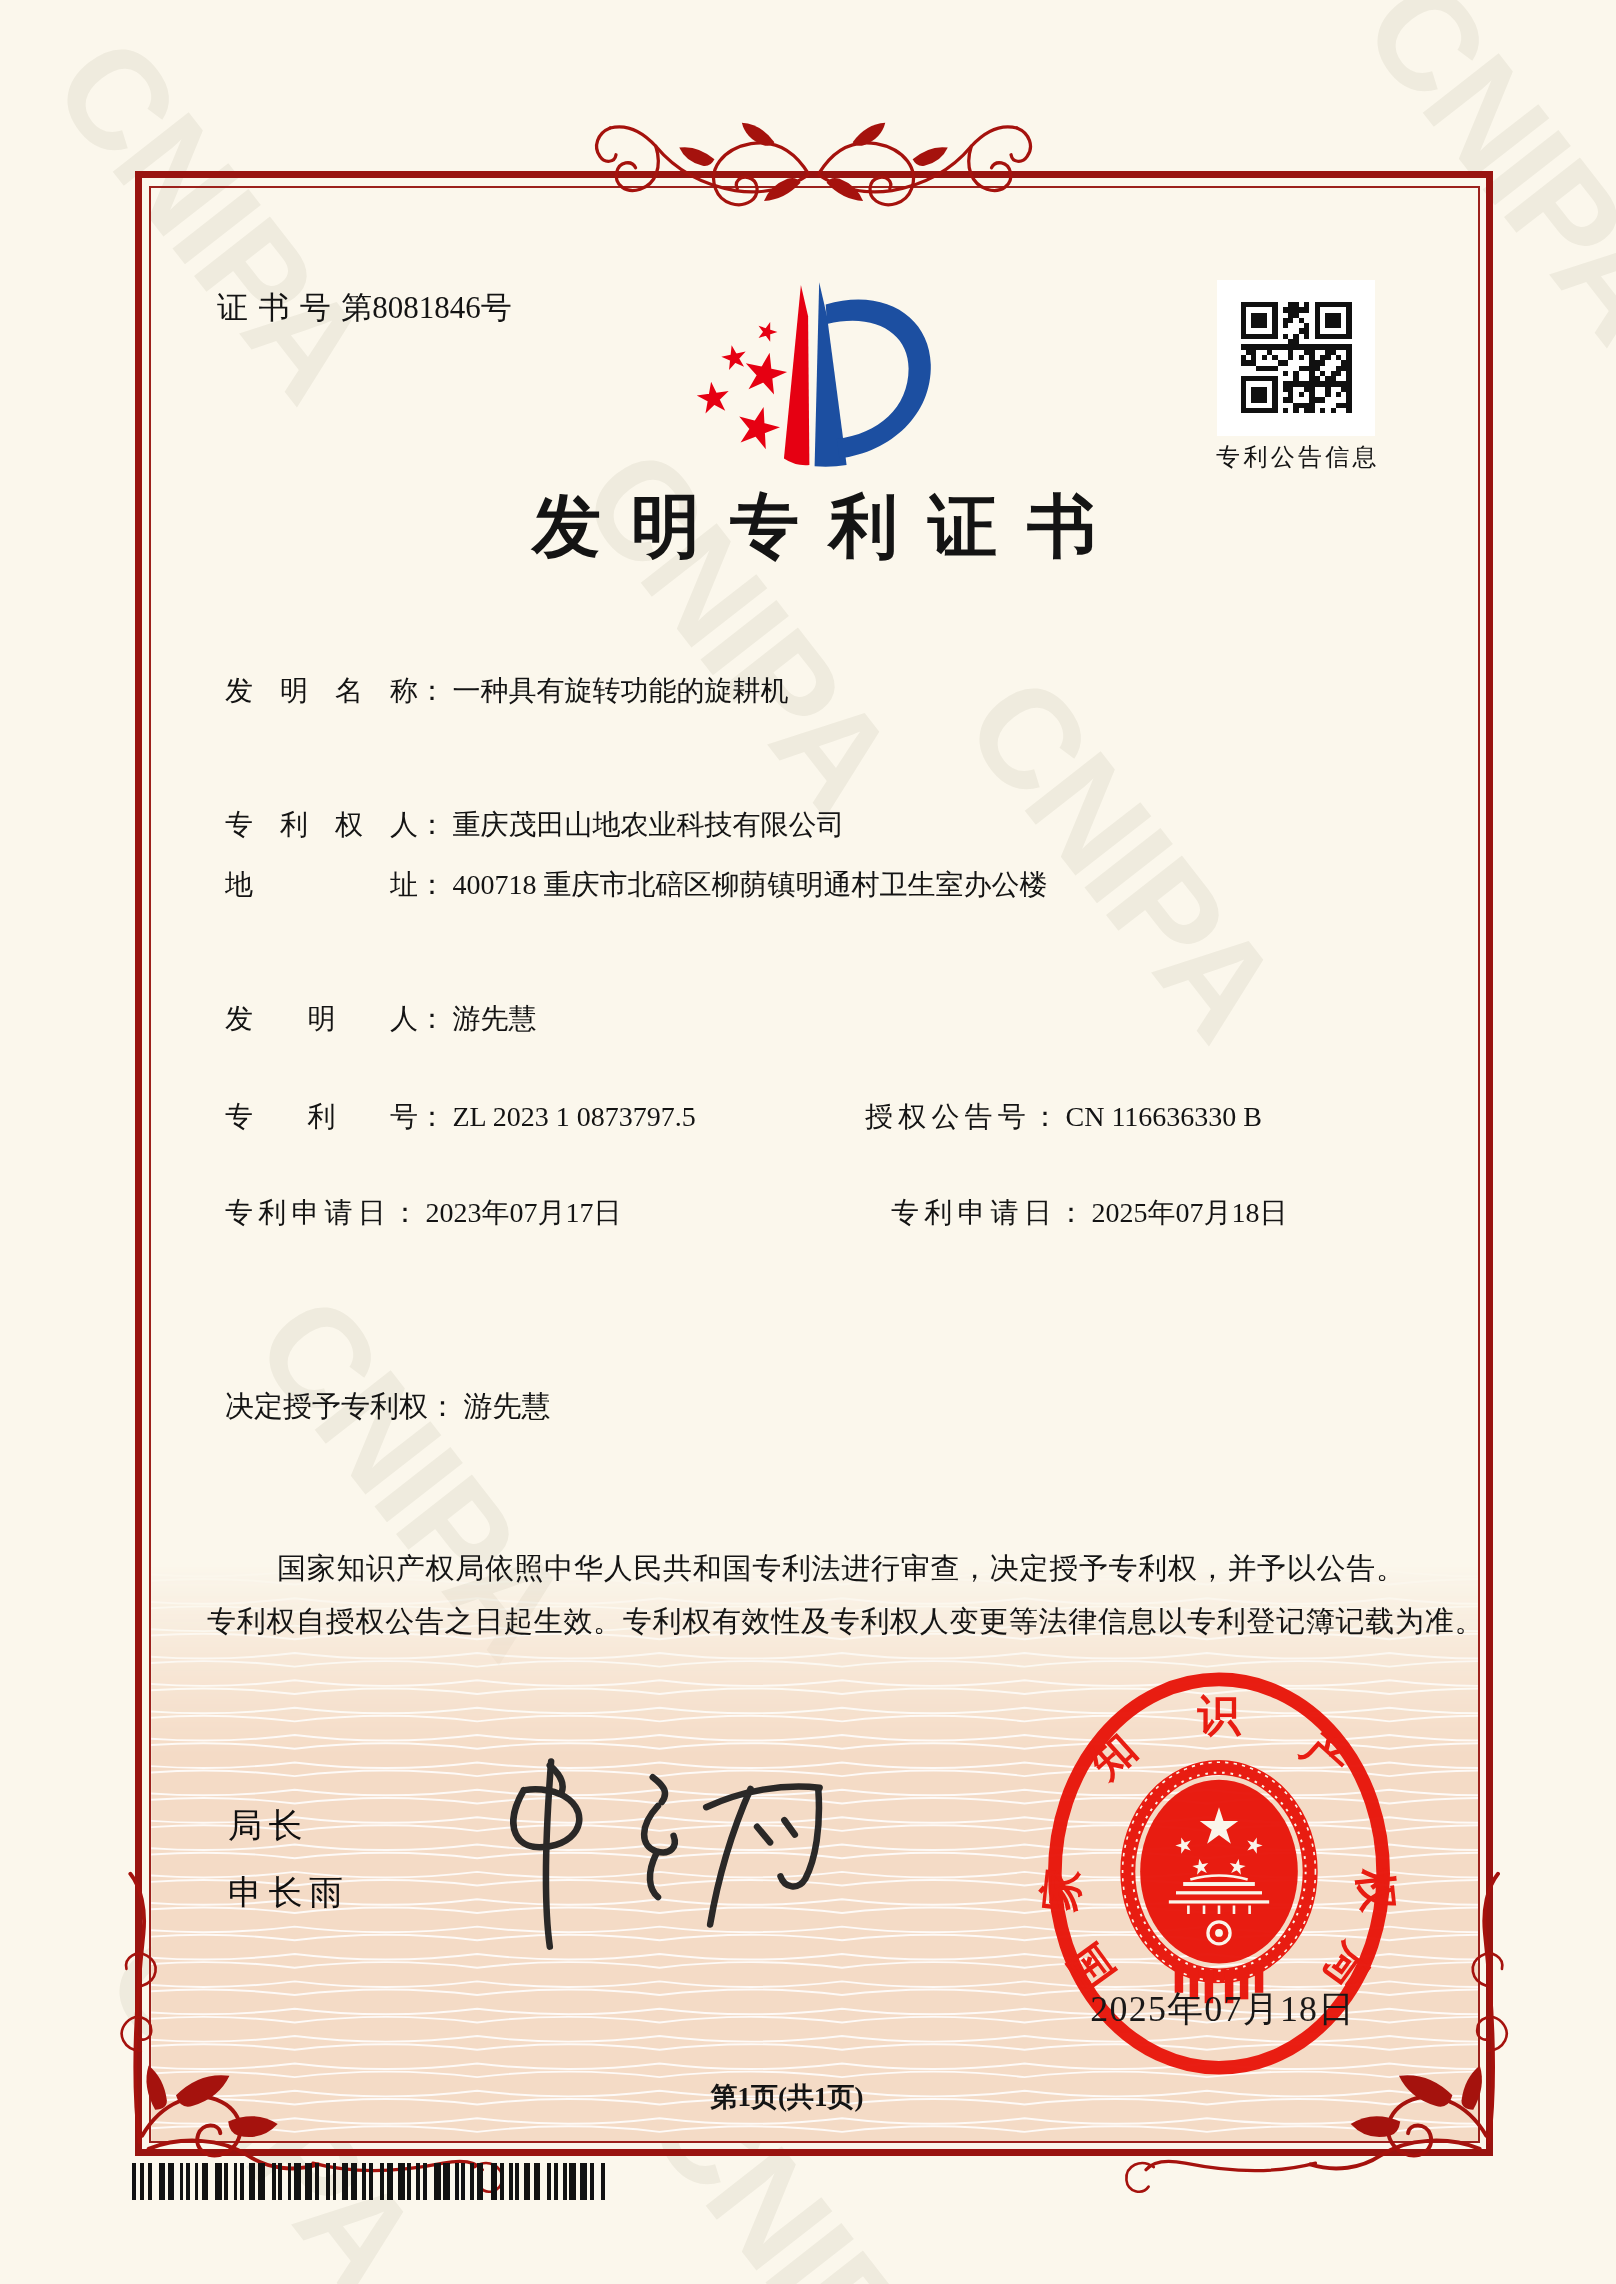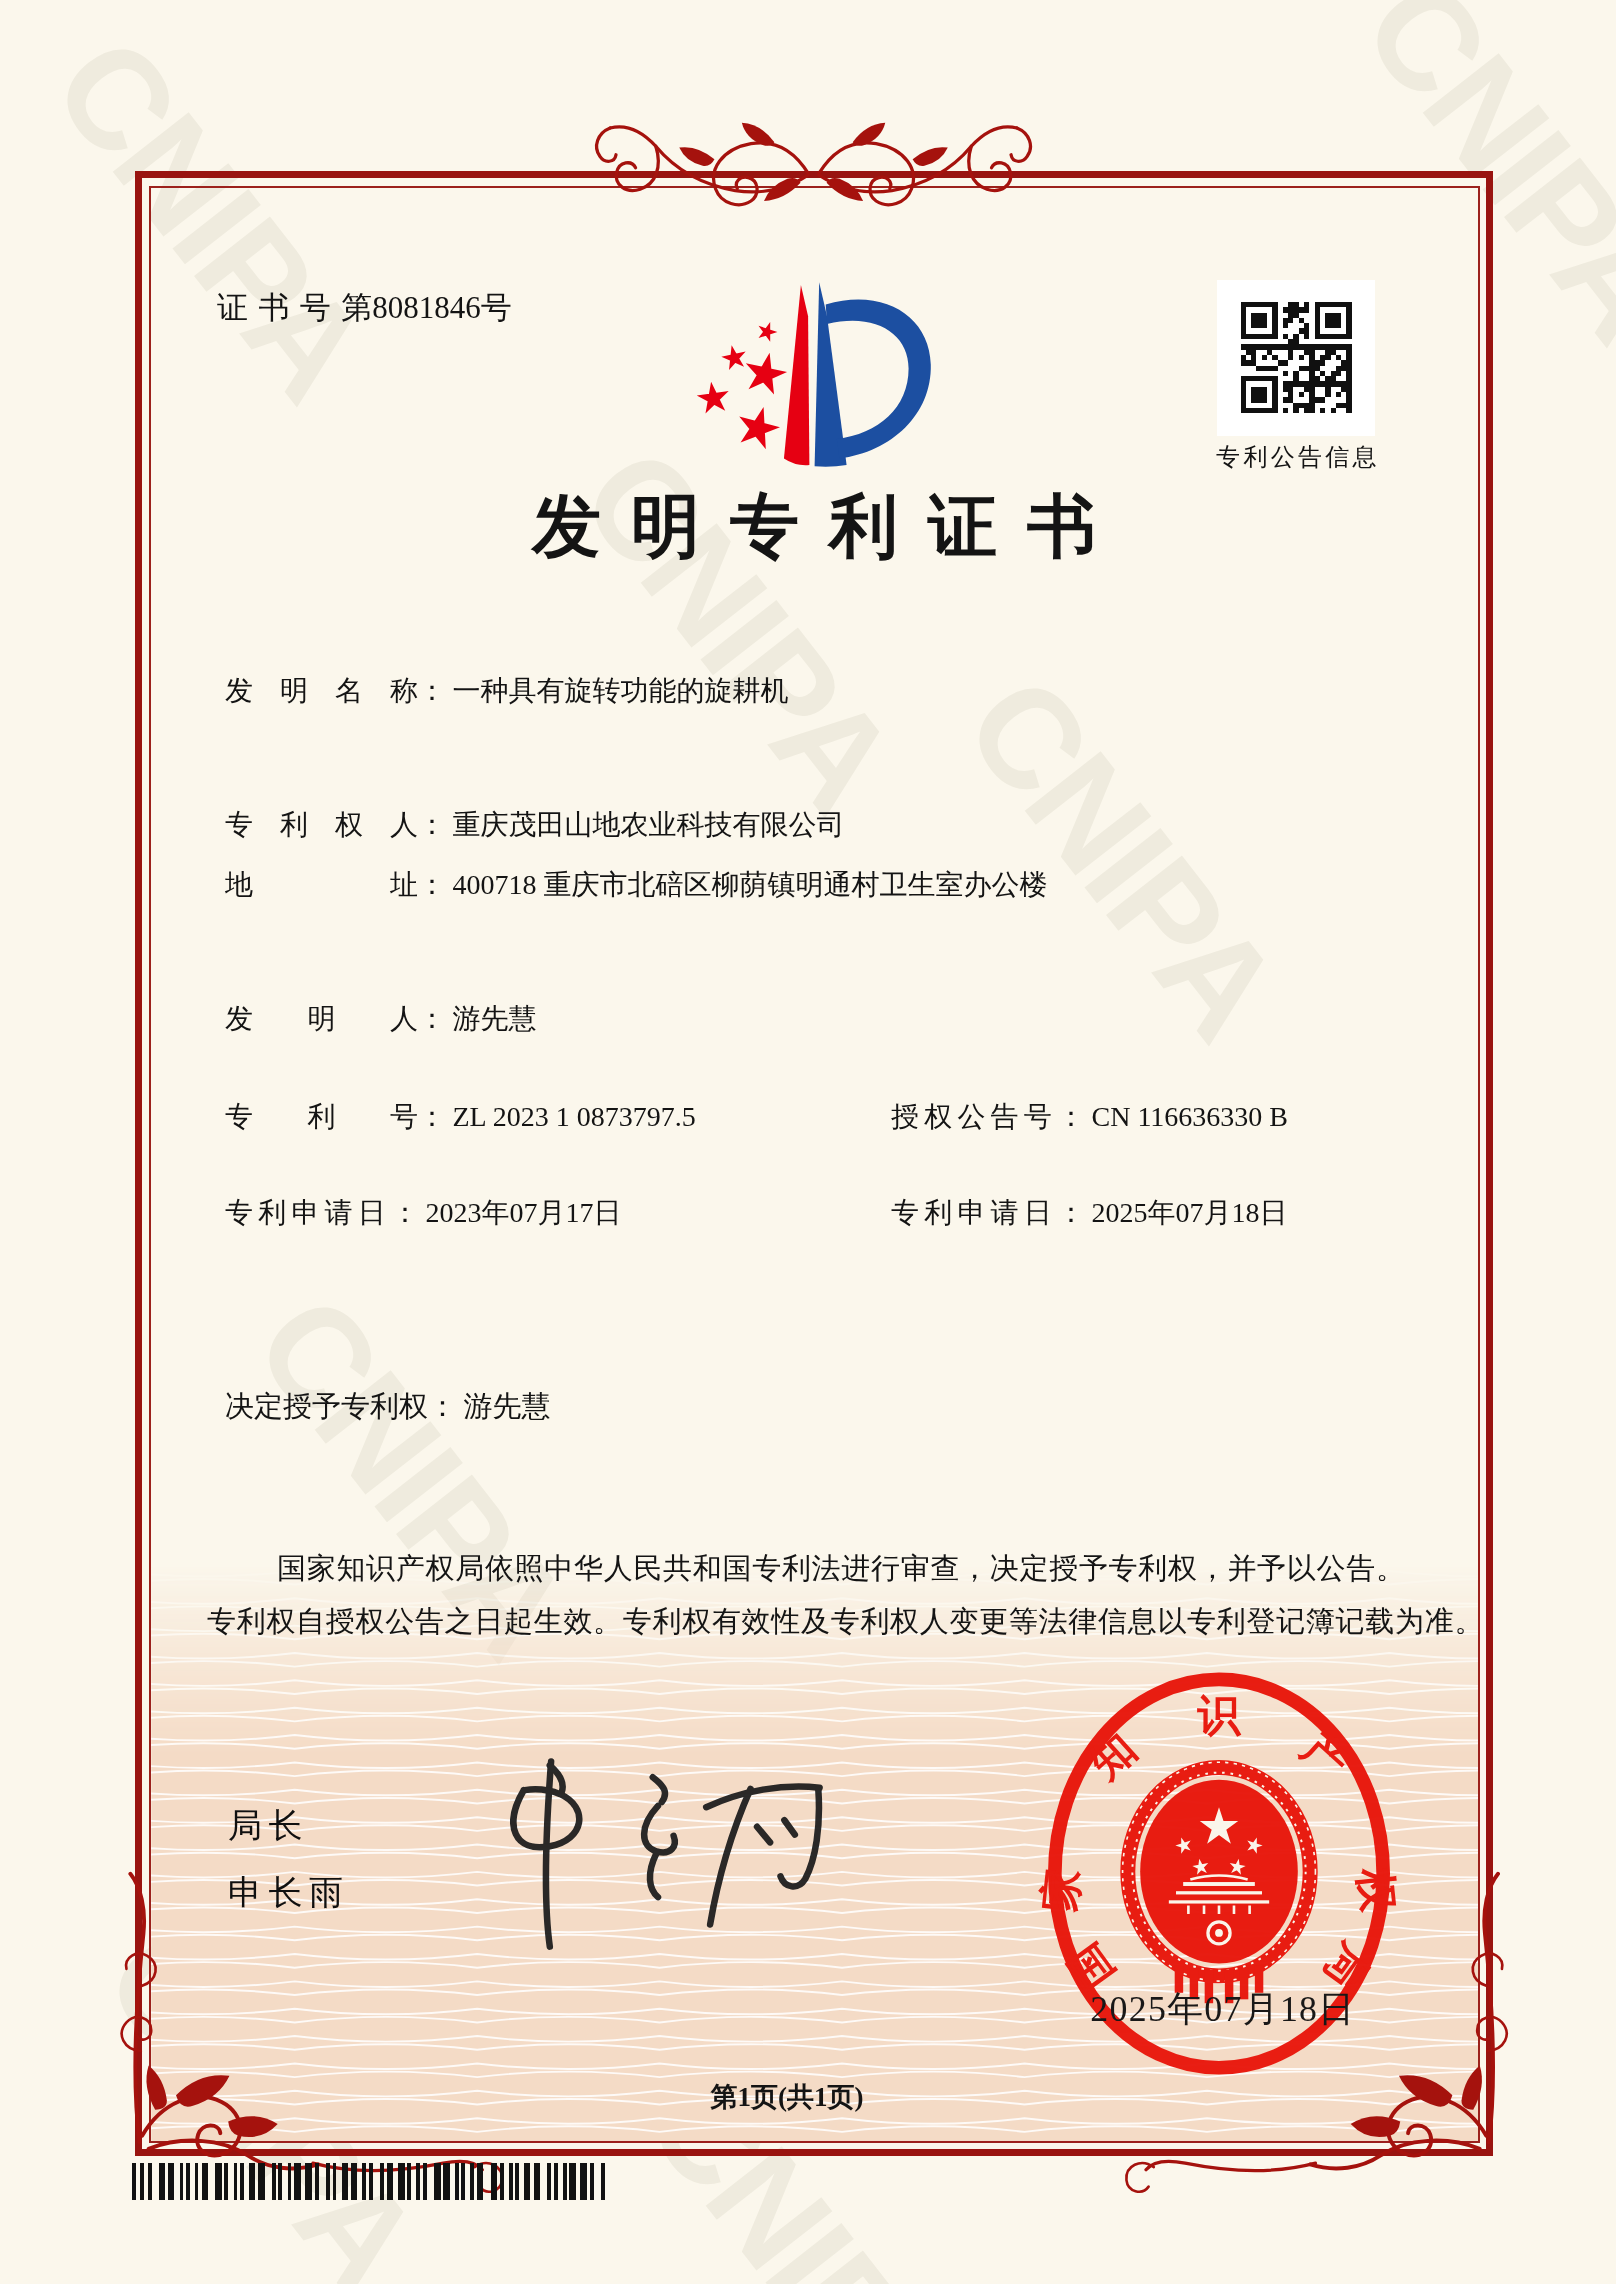--- a/index.html
+++ b/index.html
@@ -634,21 +634,21 @@
   <div class="row" style="top:866px">
     <span class="jlab">地址</span><span>：</span><span class="val">400718 重庆市北碚区柳荫镇明通村卫生室办公楼</span>
   </div>
   <div class="row" style="top:1000px">
     <span class="jlab">发明人</span><span>：</span><span class="val">游先慧</span>
   </div>
   <div class="row" style="top:1098px;left:225px;width:1252px">
     <span>
       <span class="jlab">专利号</span><span>：</span><span class="val">ZL 2023 1 0873797.5</span>
     </span>
-    <span class="rcol" style="left:666px">
+    <span class="rcol" style="left:640px">
       <span class="ls8">授权公告号</span><span>：</span><span class="val">CN 116636330 B</span>
     </span>
   </div>
   <div class="row" style="top:1194px;left:225px;width:1252px">
     <span>
       <span class="ls8">专利申请日</span><span>：</span><span class="val">2023年07月17日</span>
     </span>
     <span class="rcol" style="left:666px">
       <span class="ls8">专利申请日</span><span>：</span><span class="val">2025年07月18日</span>
     </span>

